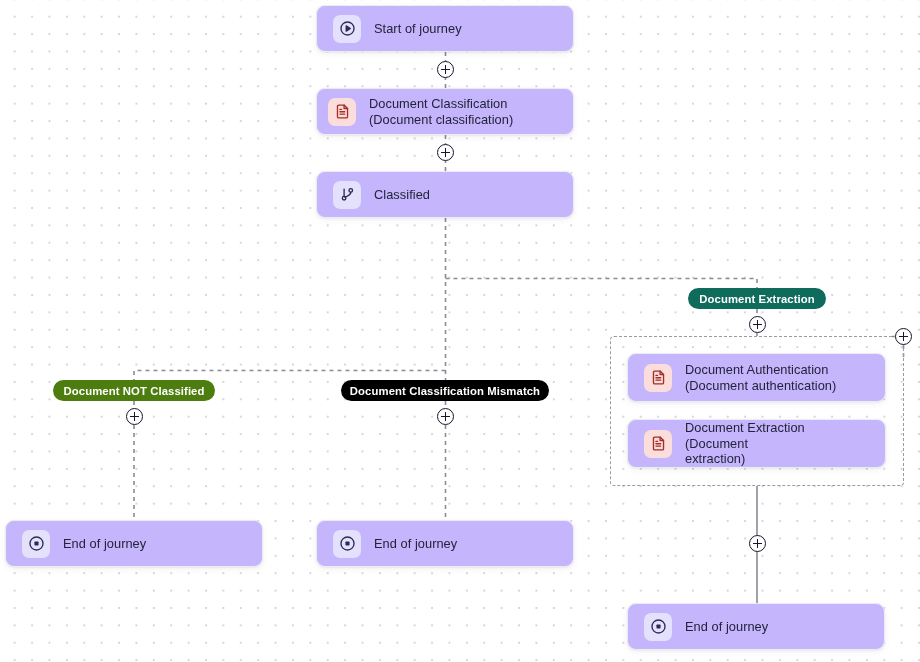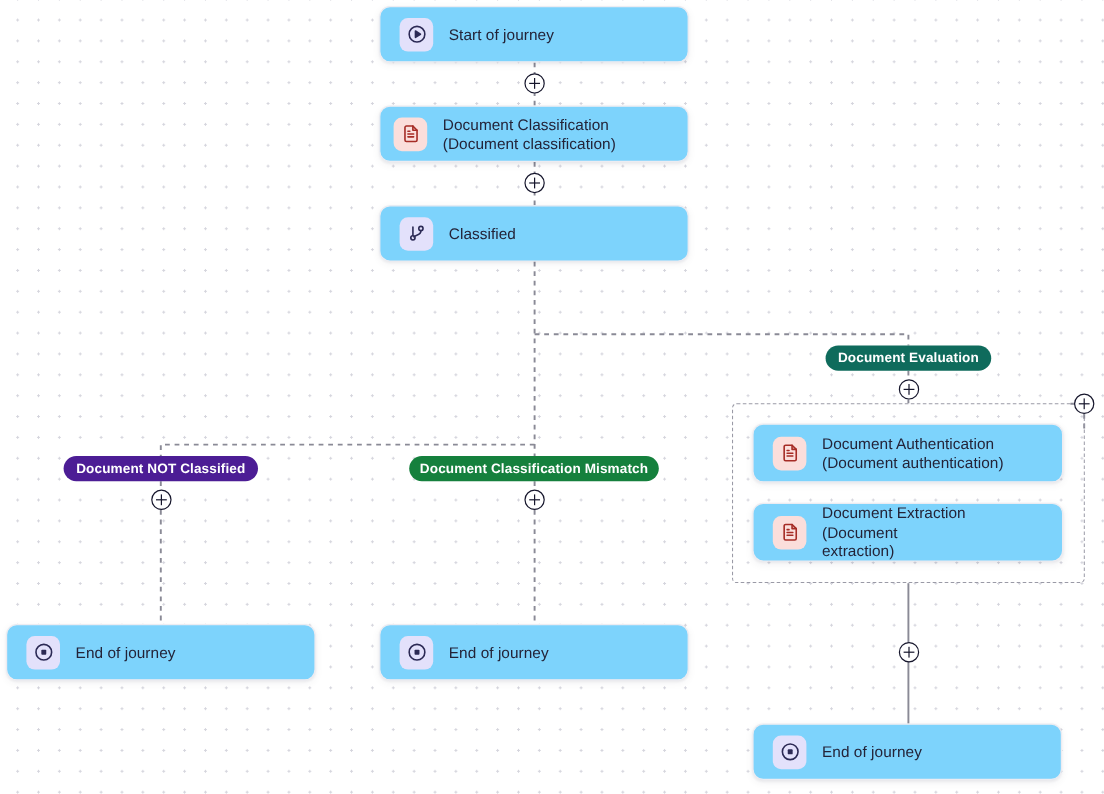--- a/index.html
+++ b/index.html
@@ -34,21 +34,21 @@
     height: 662px;
     pointer-events: none;
   }
 
   
   .node {
     position: absolute;
     display: flex;
     align-items: center;
     gap: 13px;
-    background: #7dd3fc;
+    background: #c4b5fd;
     border: 1px solid #ececf2;
     border-radius: 9px;
     box-shadow: 0 1px 2px rgba(22, 22, 48, 0.05),
                 0 2px 7px rgba(22, 22, 48, 0.055);
     padding: 0 16px;
   }
 
   .node-icon {
     flex: 0 0 auto;
     width: 28px;
@@ -239,23 +239,23 @@
           <svg width="17" height="17" viewBox="0 0 24 24" fill="none" stroke="#2c2a55" stroke-width="1.9">
       <circle cx="12" cy="12" r="9.2"></circle>
       <rect x="9.1" y="9.1" width="5.8" height="5.8" rx="1" fill="#2c2a55" stroke="none"></rect>
     </svg>
         </div>
         <div class="node-label">End of journey</div>
       </div>
     </div>
 
   <div id="pill-layer">
-      <div class="pill" style="left: 688px; top: 288px; width: 138px; background: rgb(15, 107, 92);">Document Evaluation</div>
-      <div class="pill" style="left: 53px; top: 380px; width: 162px; background: #4c1d95;">Document NOT Classified</div>
-      <div class="pill" style="left: 341px; top: 380px; width: 208px; background: #15803d;">Document Classification Mismatch</div>
+      <div class="pill" style="left: 688px; top: 288px; width: 138px; background: rgb(15, 107, 92);">Document Extraction</div>
+      <div class="pill" style="left: 53px; top: 380px; width: 162px; background: #4d7c0f;">Document NOT Classified</div>
+      <div class="pill" style="left: 341px; top: 380px; width: 208px; background: #000000;">Document Classification Mismatch</div>
     </div>
 
   <div id="plus-layer">
       <div class="plus-btn" style="left: 437px; top: 61px;"></div>
       <div class="plus-btn" style="left: 437px; top: 144px;"></div>
       <div class="plus-btn" style="left: 749px; top: 316px;"></div>
       <div class="plus-btn" style="left: 895px; top: 328px;"></div>
       <div class="plus-btn" style="left: 126px; top: 408px;"></div>
       <div class="plus-btn" style="left: 437px; top: 408px;"></div>
       <div class="plus-btn" style="left: 749px; top: 535px;"></div>

